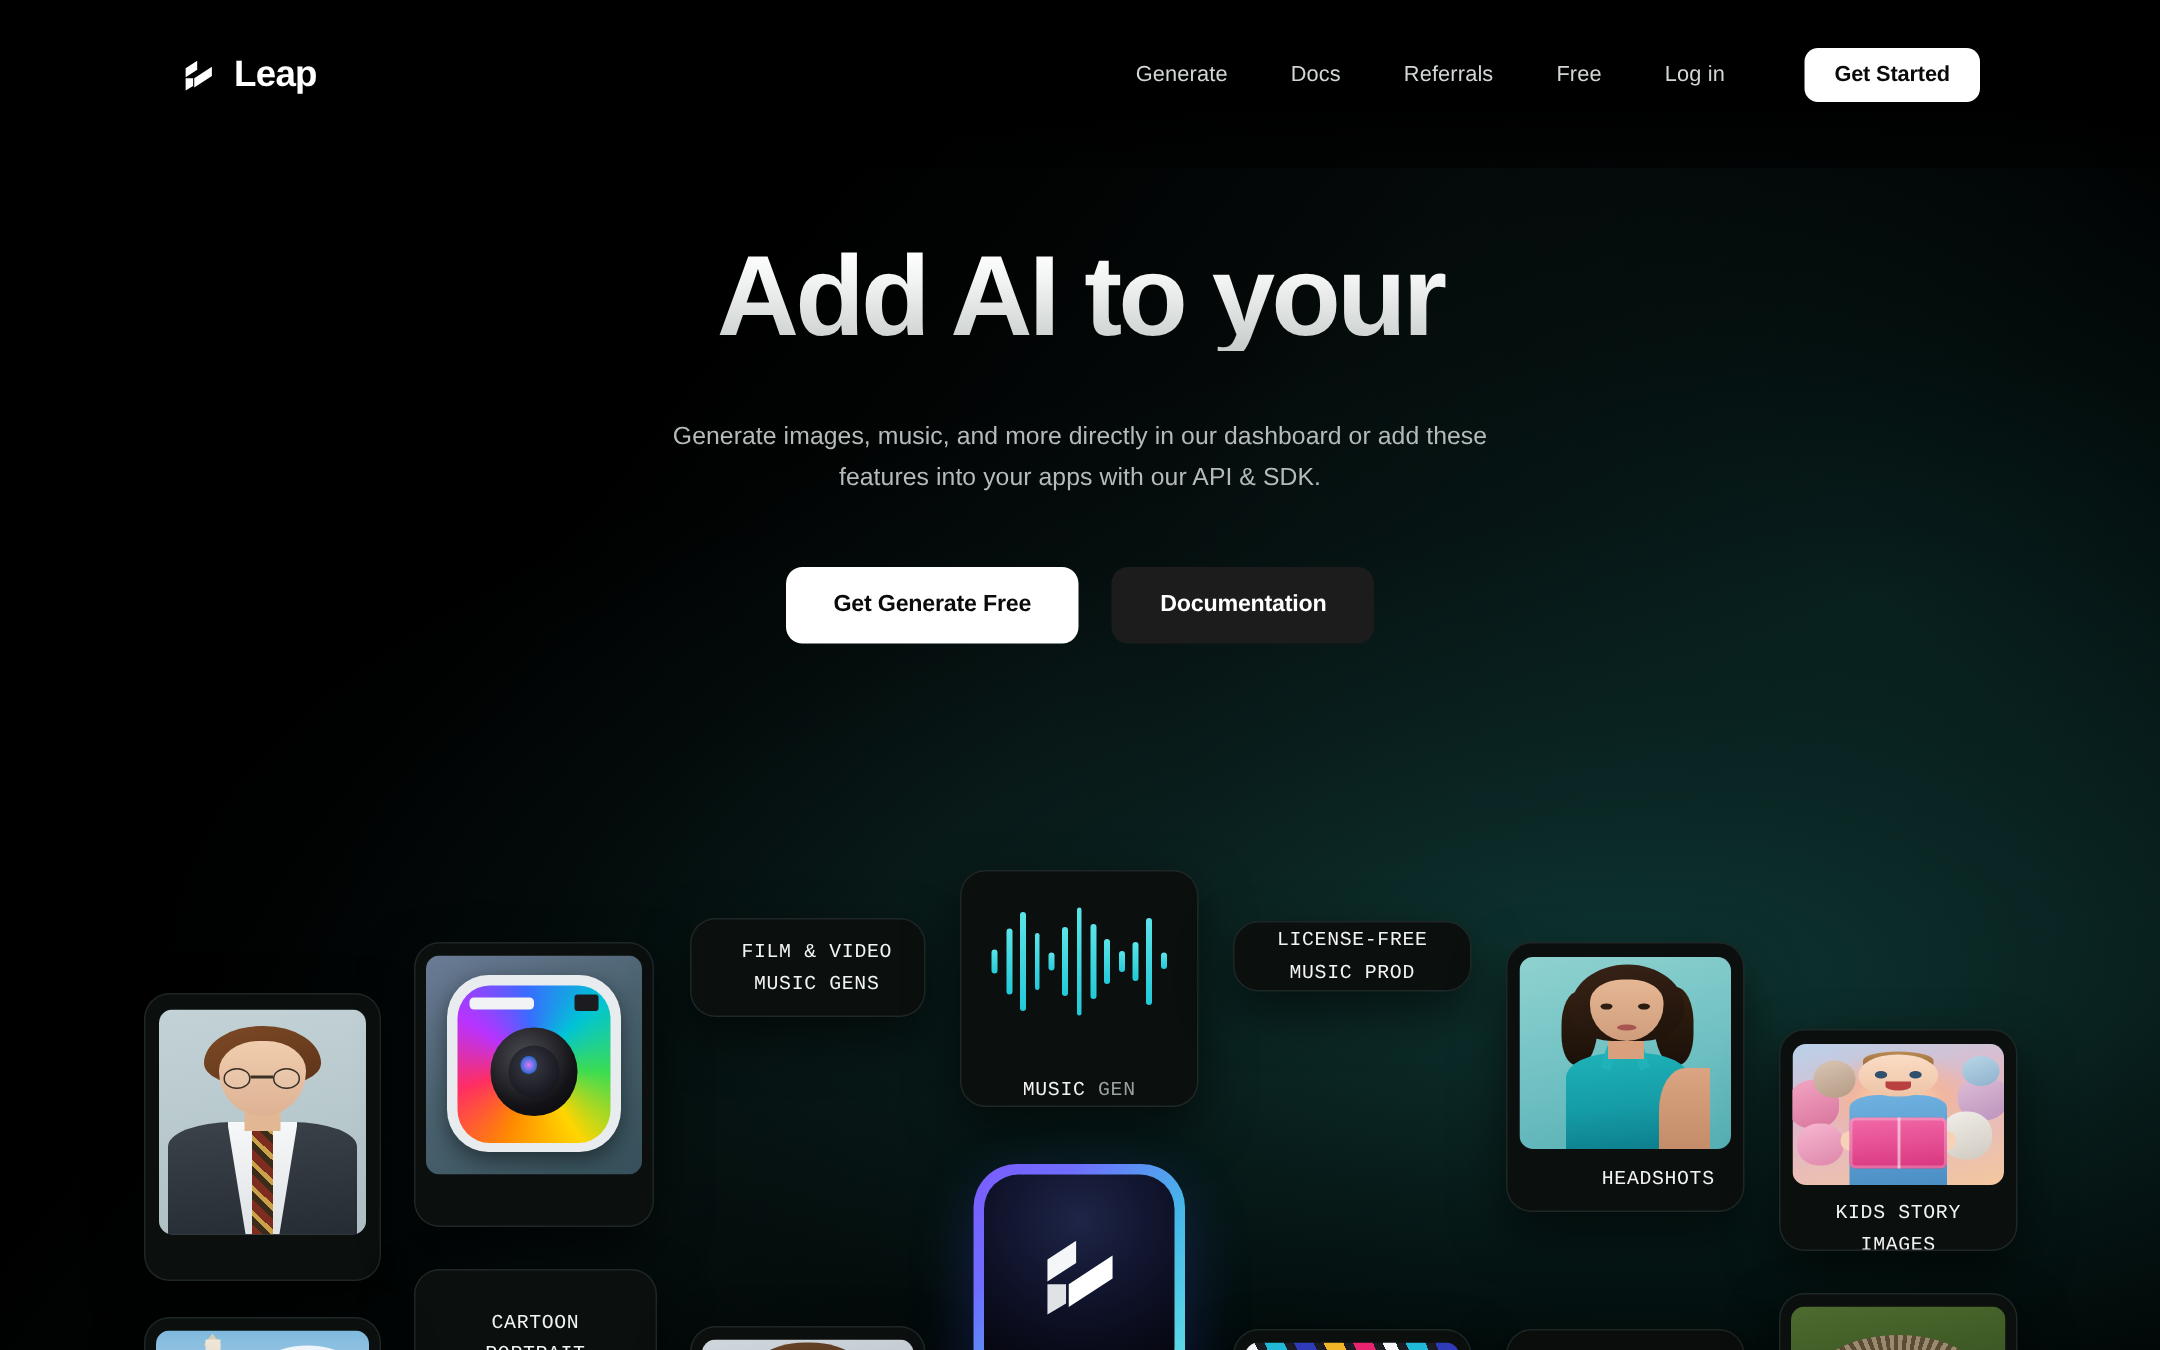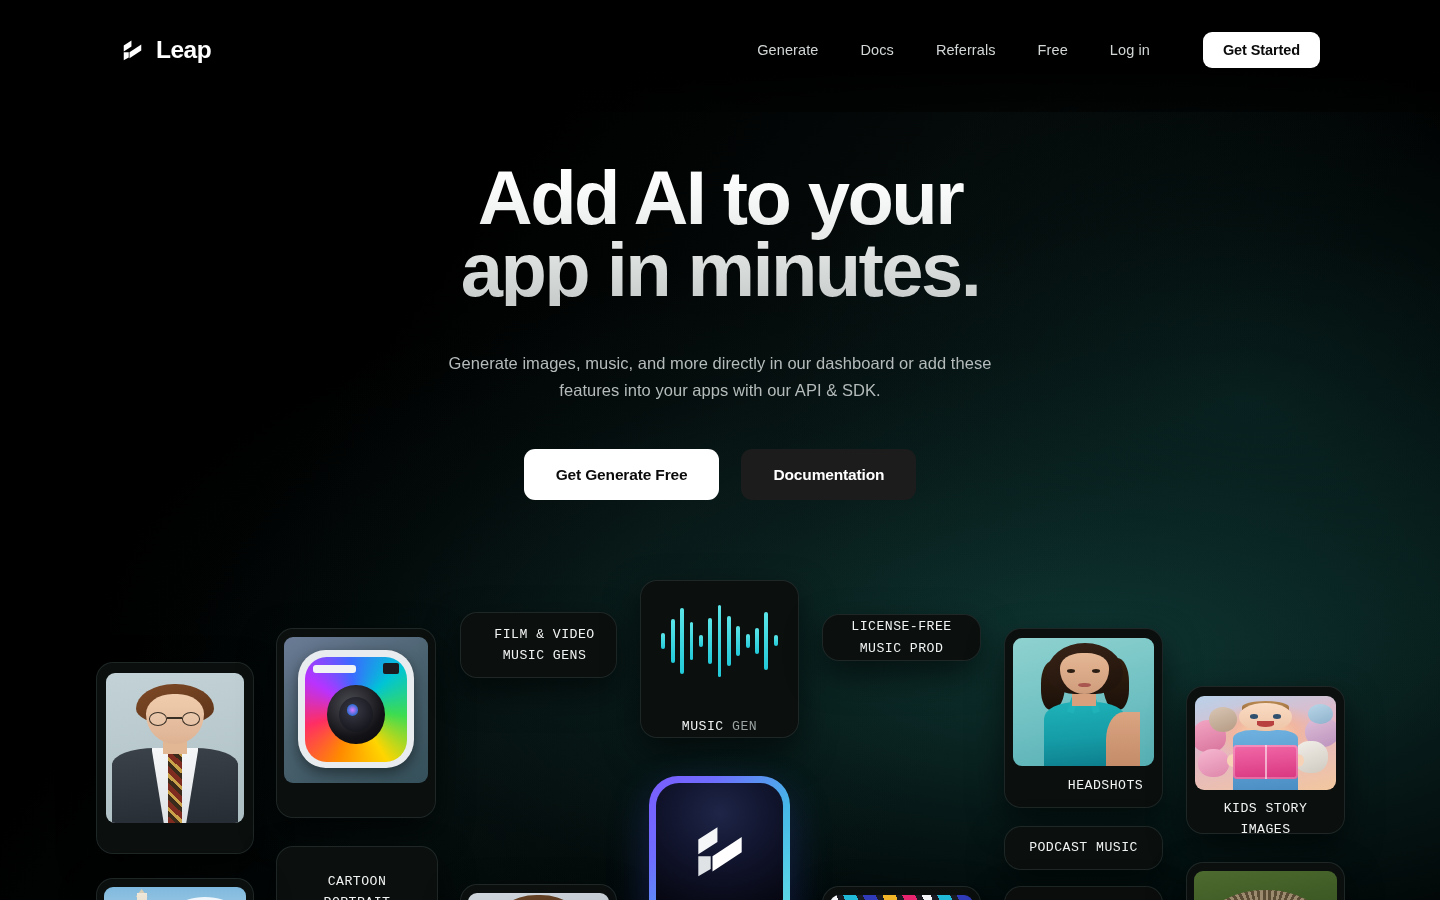--- a/index.html
+++ b/index.html
@@ -312,21 +312,20 @@
     <span class="nav-link">Referrals</span>
     <span class="nav-link">Free</span>
     <span class="nav-link">Log in</span>
     <button class="btn-getstarted">Get Started</button>
   </nav>
 </header>
 
 <section class="hero">
   <h1>
     <span>Add AI to your</span>
-    <span class="l2">app in minutes.</span>
   </h1>
   <p class="sub">Generate images, music, and more directly in our dashboard or add these features into your apps with our API &amp; SDK.</p>
   <div class="cta-row">
     <button class="cta primary">Get Generate Free</button>
     <button class="cta secondary">Documentation</button>
   </div>
 </section>
 
 <div class="gallery">
 
@@ -446,23 +445,20 @@
       <div class="hs-neck"></div>
       <div class="hs-hair"></div>
         <div class="hs-face"></div>
       <div class="hs-eyeL"></div>
         <div class="hs-eyeR"></div>
         <div class="hs-lip"></div>
     </div>
     <div class="card-label" style="margin-top:9px;margin-left:44px;">HEADSHOTS</div>
   </div>
 
-  <div class="card textonly" style="left:1004px; top:826px; width:159px; height:44px;">
-    <div class="card-label">PODCAST MUSIC</div>
-  </div>
 
   <div class="card gap-card" style="left:1004px; top:886px; width:159px; height:90px;"></div>
 
   <div class="card" style="left:1186px; top:686px; width:159px; height:148px; padding:9px 9px 0;">
     <div class="card-thumb" style="width:141px;height:94px;">
       <div class="th ks-bg"></div>
       <div class="ks-plushL1"></div>
         <div class="ks-plushL2"></div>
         <div class="ks-plushL3"></div>
       <div class="ks-plushR1"></div>

